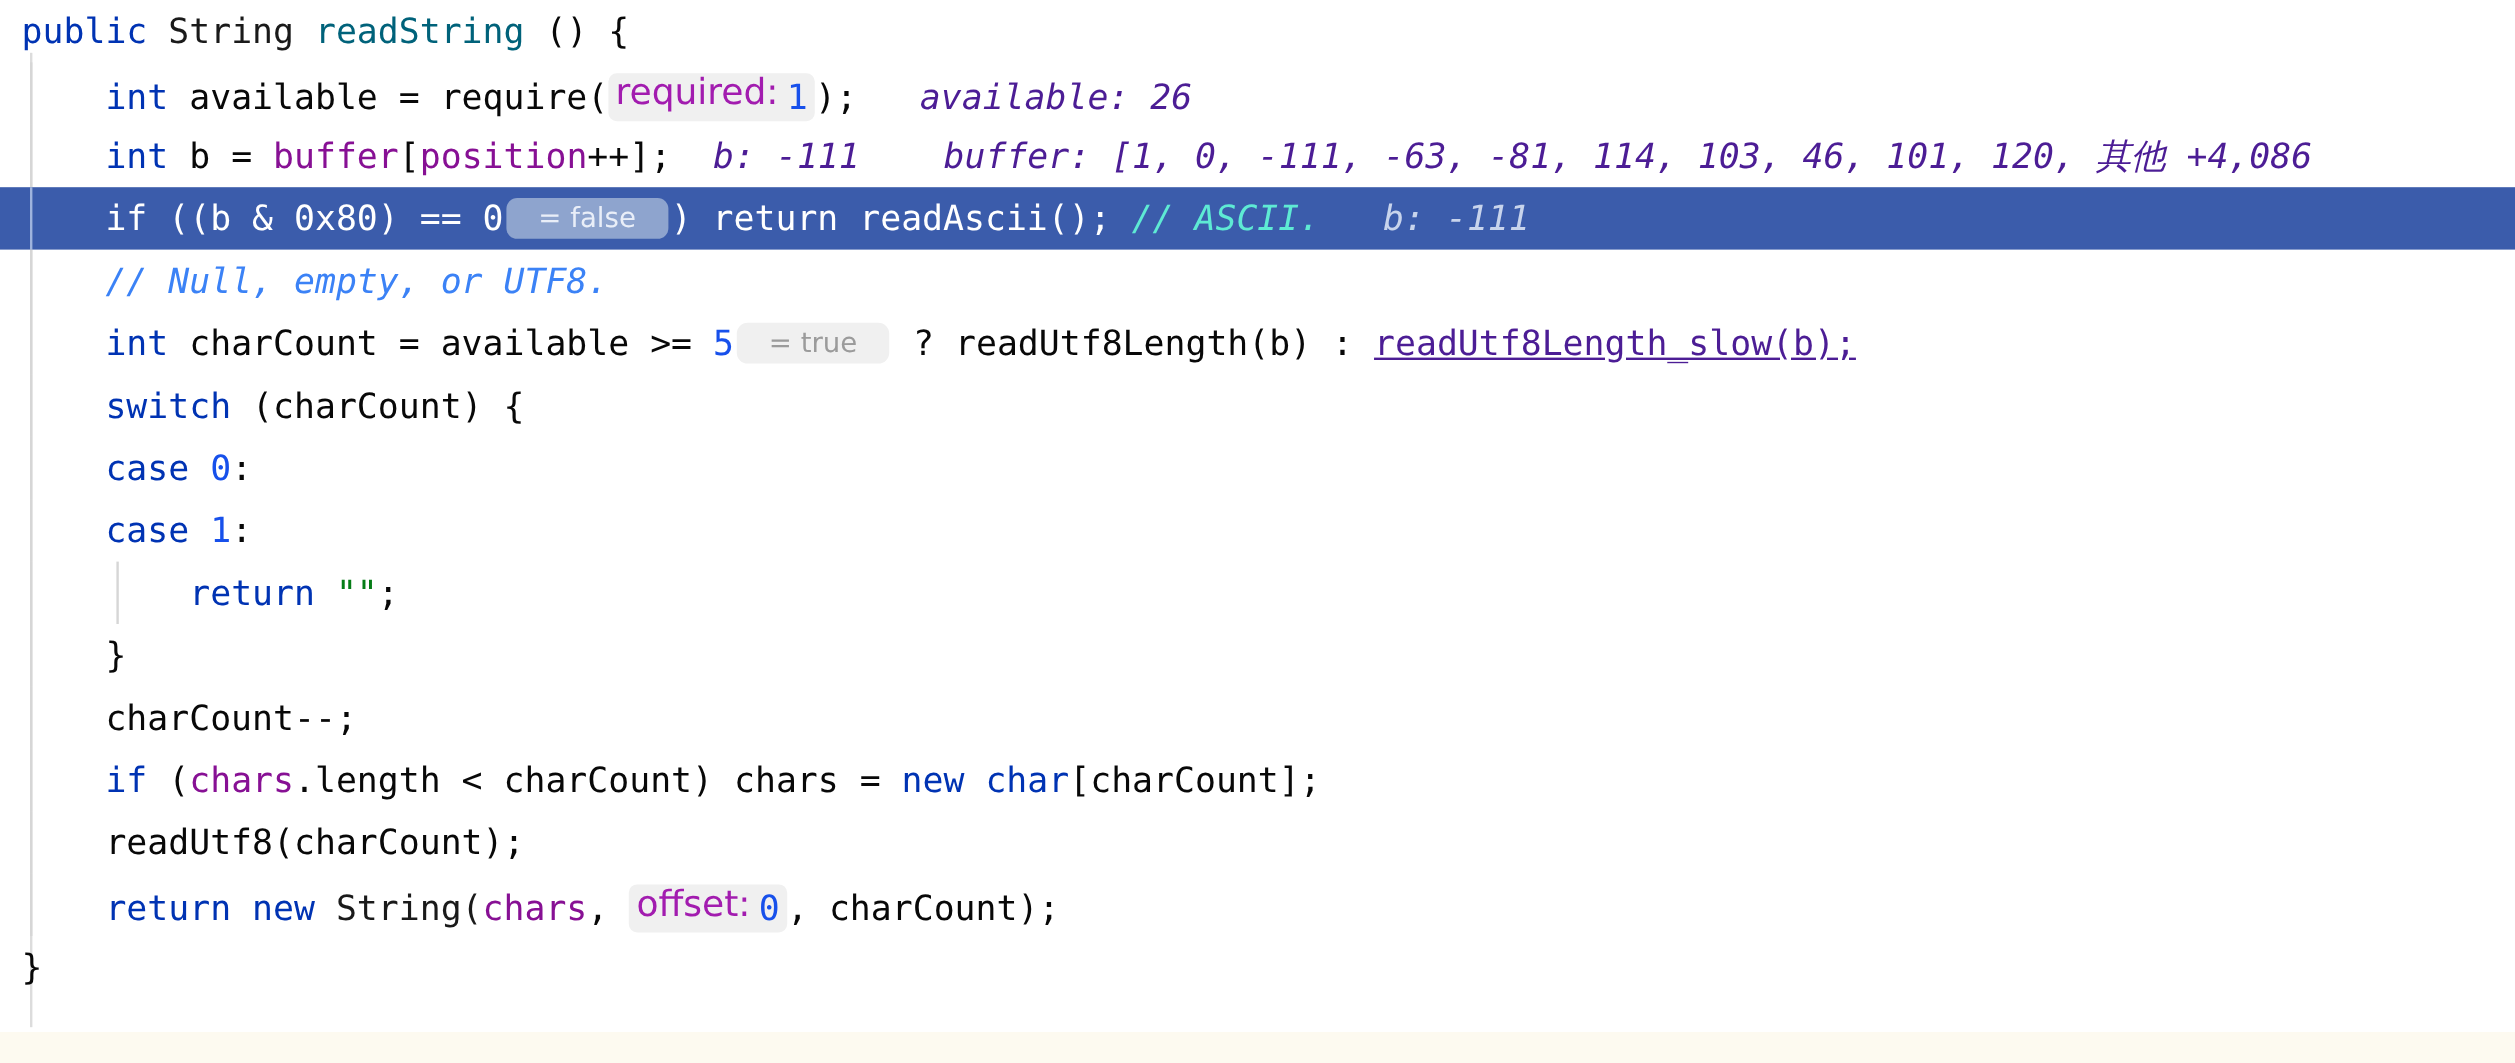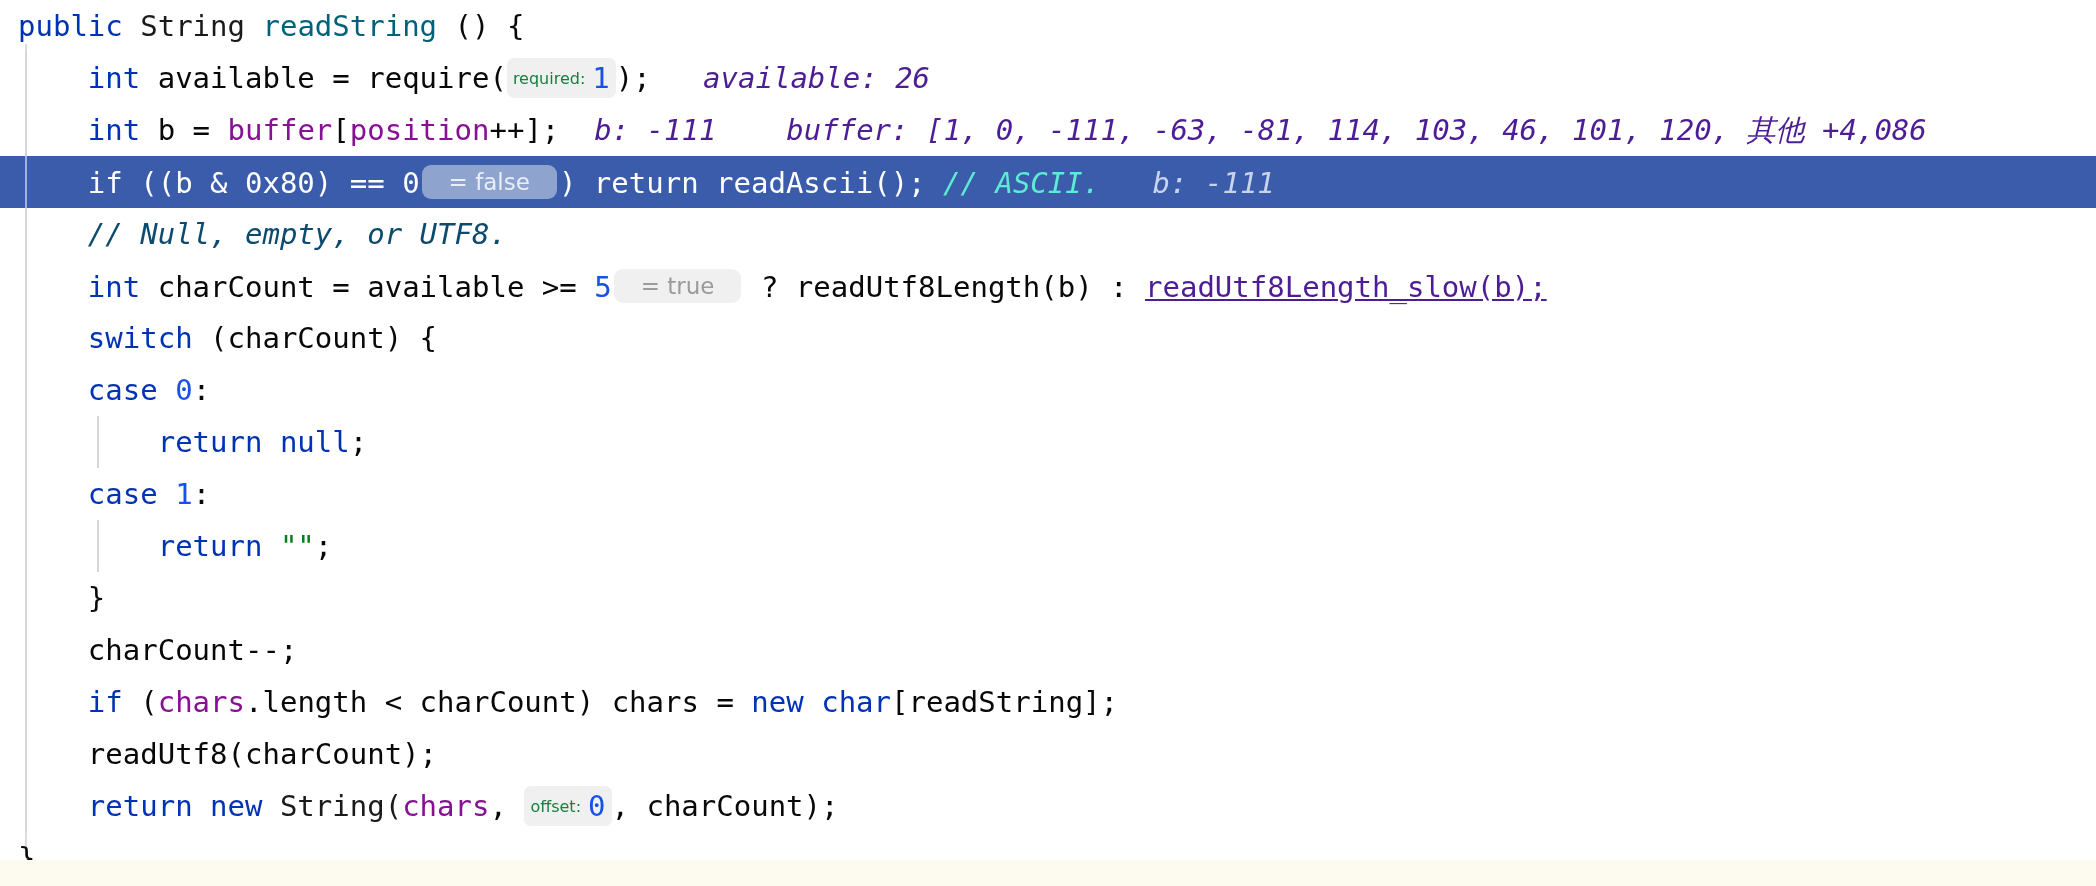--- a/index.html
+++ b/index.html
@@ -62,21 +62,21 @@
   .guide.g2 { left: 97px; }
   .line.selected .guide { background: #9fb3dd; }
 
   
   .kw      { color: #0033b3; }            
   .type    { color: #1a1a1a; }            
   .meth    { color: #00627a; }            
   .fld     { color: #871094; }            
   .num     { color: #1750eb; }            
   .str     { color: #067d17; }            
-  .cmt     { color: #0c4a6e; font-style: italic; }  
+  .cmt     { color: #3b82f6; font-style: italic; }  
   .plain   { color: #080808; }
   .grayed  { color: #4c1d95; text-decoration: underline; }            
 
   
   .line.selected .kw,
   .line.selected .type,
   .line.selected .meth,
   .line.selected .fld,
   .line.selected .num,
   .line.selected .str,
@@ -87,23 +87,23 @@
   .dbg {
     color: #4c1d95;
     font-style: italic;
     font-size: 29px;
   }
   .line.selected .dbg { color: #c8d4ec; }
 
   
   .phint {
     background: #f0f0f0;
-    color: #15803d;
+    color: #a21caf;
     font-family: "DejaVu Sans", "Liberation Sans", sans-serif;
-    font-size: 16px;
+    font-size: 30px;
     font-style: normal;
     border-radius: 7px;
     padding: 5px 8px 5px 10px;
     margin-right: 1px;
     vertical-align: 4px;
   }
   
   .phint-wrap {
     background: #f0f0f0;
     border-radius: 7px;
@@ -169,31 +169,30 @@
     <div class="line selected"><span class="guide g1"></span><span class="gutter-pad"></span><span class="plain">    </span><span class="kw">if</span><span class="plain"> ((b &amp; 0x80) == </span><span class="num">0</span><span class="epill">= false</span><span class="plain">)</span><span class="kw"> return</span><span class="plain"> readAscii();</span><span class="cmt"> // ASCII.</span><span class="plain">   </span><span class="dbg">b: -111</span></div>
 
     <div class="line"><span class="guide g1"></span><span class="gutter-pad"></span><span class="plain">    </span><span class="cmt">// Null, empty, or UTF8.</span></div>
 
     <div class="line"><span class="guide g1"></span><span class="gutter-pad"></span><span class="plain">    </span><span class="kw">int</span><span class="plain"> charCount = available &gt;= </span><span class="num">5</span><span class="epill">= true</span><span class="plain"> ? readUtf8Length(b) : </span><span class="grayed">readUtf8Length_slow(b);</span></div>
 
     <div class="line"><span class="guide g1"></span><span class="gutter-pad"></span><span class="plain">    </span><span class="kw">switch</span><span class="plain"> (charCount) {</span></div>
 
     <div class="line"><span class="guide g1"></span><span class="gutter-pad"></span><span class="plain">    </span><span class="kw">case</span><span class="plain"> </span><span class="num">0</span><span class="plain">:</span></div>
 
-    <div class="line"><span class="guide g1"></span><span class="guide g2"></span><span class="gutter-pad"></span><span class="plain">        </span><span class="kw">return</span><span class="kw"> null</span><span class="plain">;</span></div>
 
     <div class="line"><span class="guide g1"></span><span class="gutter-pad"></span><span class="plain">    </span><span class="kw">case</span><span class="plain"> </span><span class="num">1</span><span class="plain">:</span></div>
 
     <div class="line"><span class="guide g1"></span><span class="guide g2"></span><span class="gutter-pad"></span><span class="plain">        </span><span class="kw">return</span><span class="str"> ""</span><span class="plain">;</span></div>
 
     <div class="line"><span class="guide g1"></span><span class="gutter-pad"></span><span class="plain">    </span><span class="plain">}</span></div>
 
     <div class="line"><span class="guide g1"></span><span class="gutter-pad"></span><span class="plain">    </span><span class="plain">charCount--;</span></div>
 
-    <div class="line"><span class="guide g1"></span><span class="gutter-pad"></span><span class="plain">    </span><span class="kw">if</span><span class="plain"> (</span><span class="fld">chars</span><span class="plain">.length &lt; charCount) chars = </span><span class="kw">new</span><span class="kw"> char</span><span class="plain">[readString];</span></div>
+    <div class="line"><span class="guide g1"></span><span class="gutter-pad"></span><span class="plain">    </span><span class="kw">if</span><span class="plain"> (</span><span class="fld">chars</span><span class="plain">.length &lt; charCount) chars = </span><span class="kw">new</span><span class="kw"> char</span><span class="plain">[charCount];</span></div>
 
     <div class="line"><span class="guide g1"></span><span class="gutter-pad"></span><span class="plain">    </span><span class="plain">readUtf8(charCount);</span></div>
 
     <div class="line"><span class="guide g1"></span><span class="gutter-pad"></span><span class="plain">    </span><span class="kw">return</span><span class="kw"> new</span><span class="type"> String(</span><span class="fld">chars</span><span class="plain">, </span><span class="phint-wrap"><span class="phint">offset:</span><span class="num">0</span></span><span class="plain">, charCount);</span></div>
 
     <div class="line"><span class="gutter-pad"></span><span class="plain">}</span></div>
 
   </div>
 
   <div id="bottom-strip"></div>

